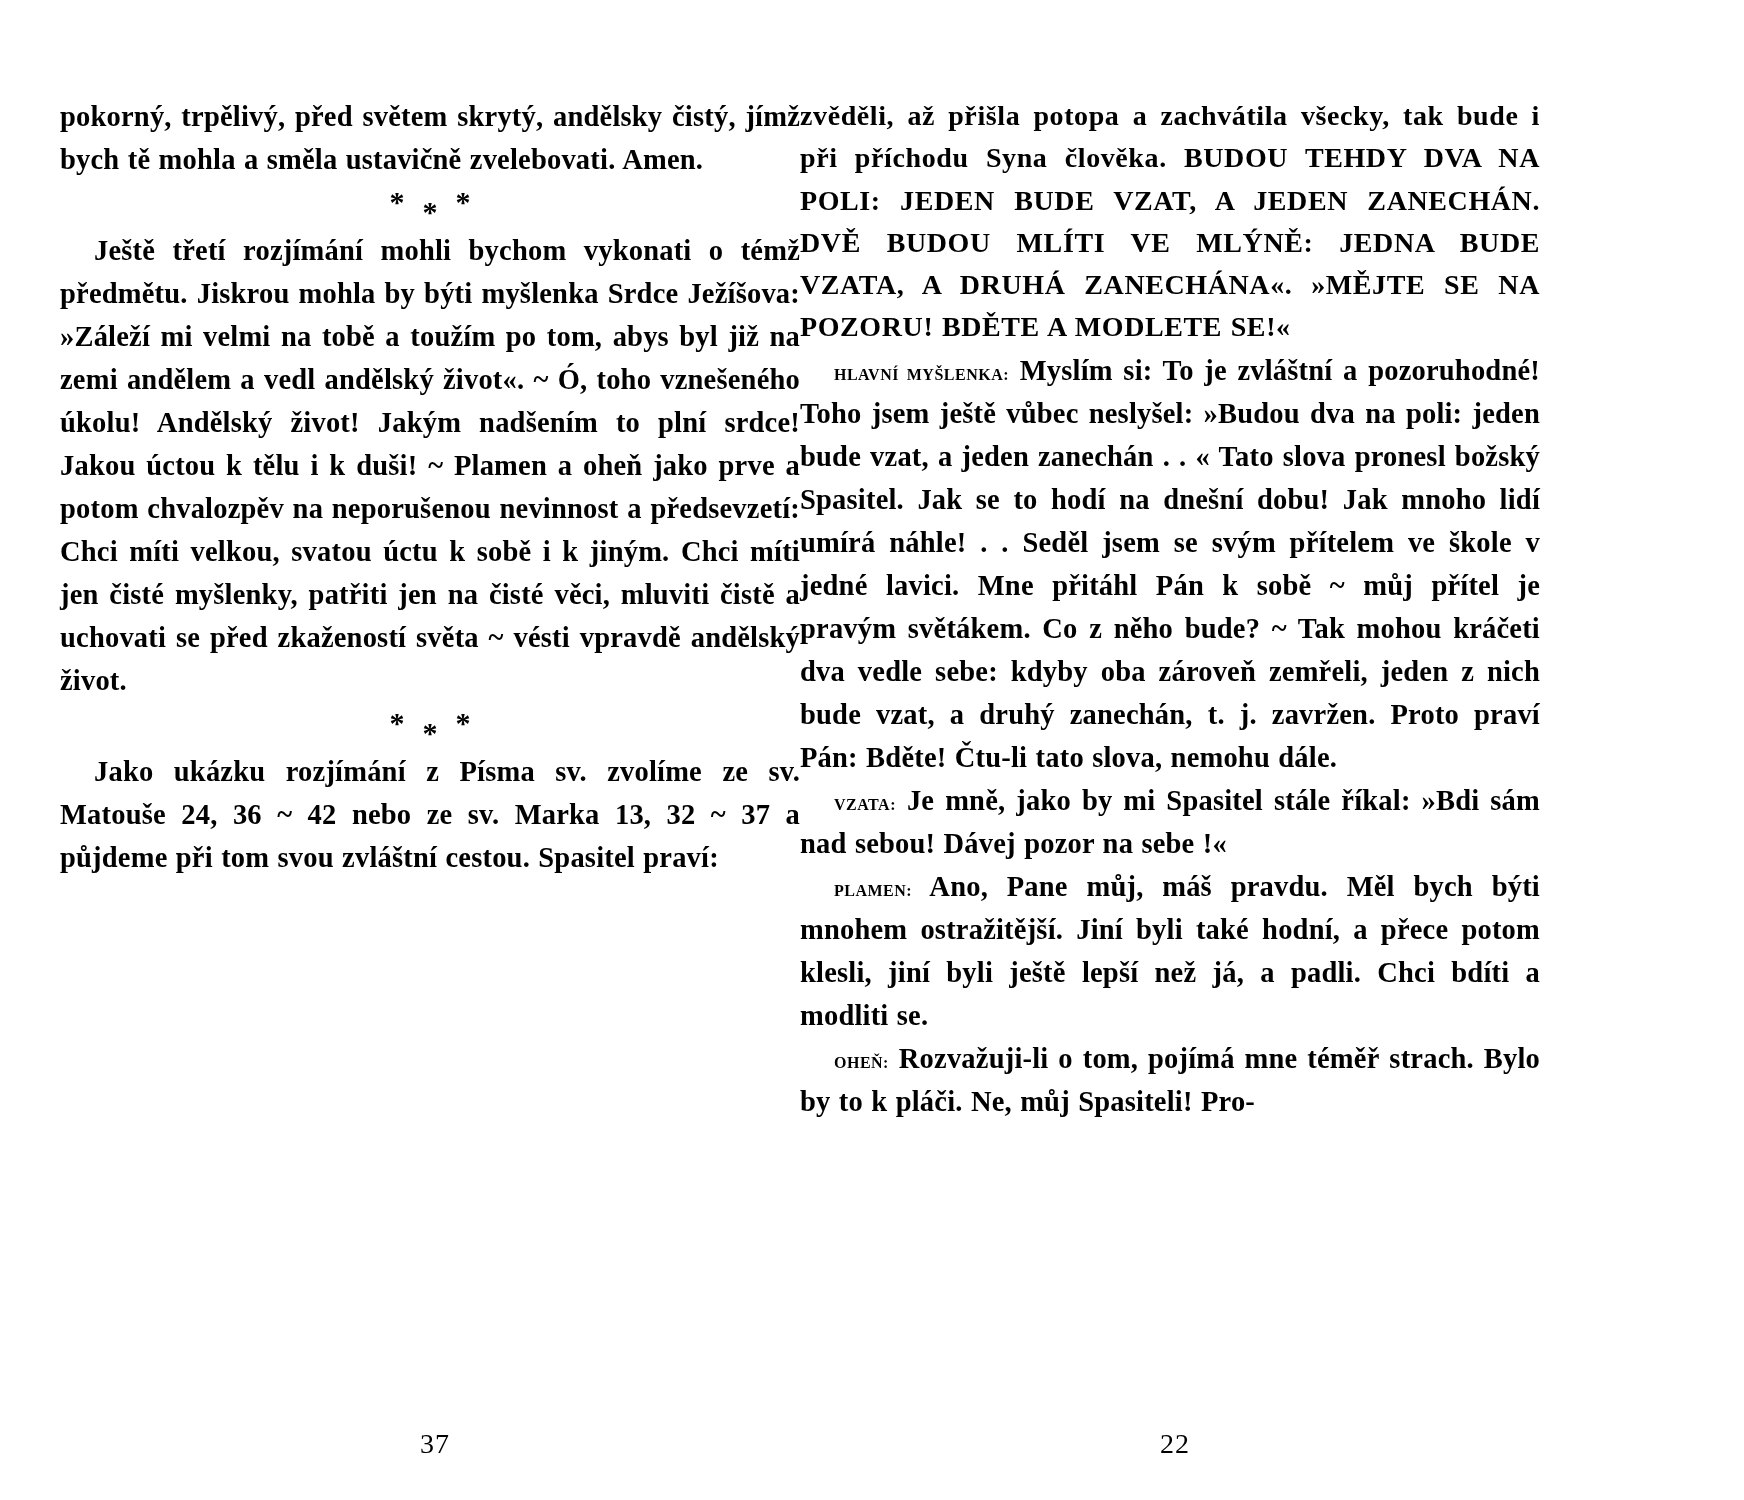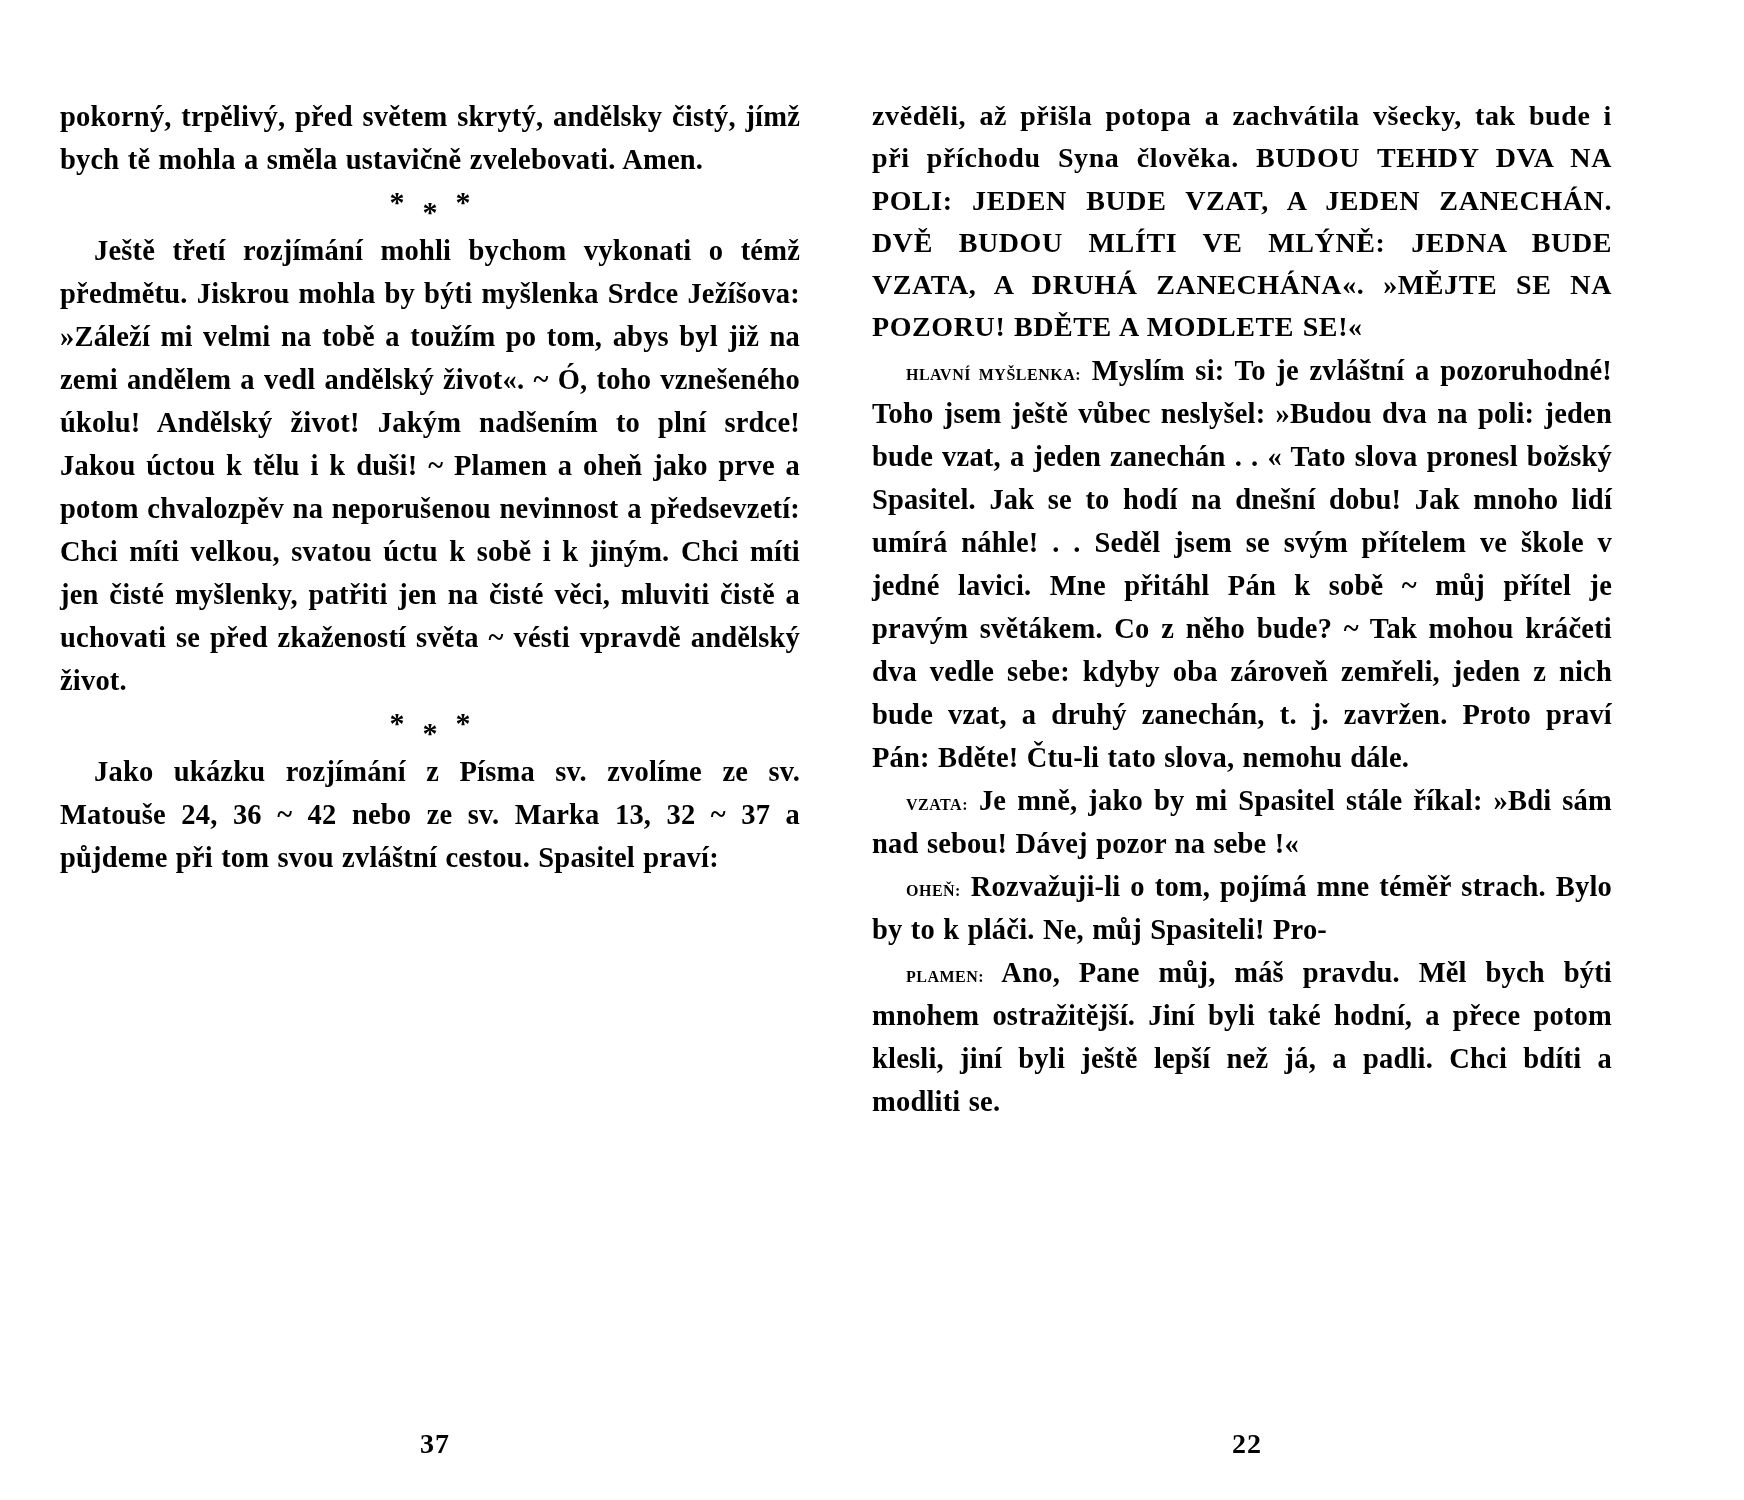--- a/index.html
+++ b/index.html
@@ -14,21 +14,20 @@
     color: #000000;
     overflow: hidden;
   }
   .page-spread {
     display: flex;
     flex-direction: row;
     width: 1744px;
     height: 1500px;
     box-sizing: border-box;
     padding: 95px 60px 0 60px;
-    gap: 72px;
   }
   .page-column {
     width: 740px;
     display: flex;
     flex-direction: column;
     position: relative;
   }
   .col-body {
     flex: 1 1 auto;
   }
@@ -62,21 +61,21 @@
     letter-spacing: 18px;
     padding-left: 18px;
   }
   .ornament .star-mid {
     position: relative;
     top: 10px;
   }
   .folio {
     text-align: center;
     font-size: 28px;
-    font-weight: bold;
+    font-weight: normal;
     padding-bottom: 40px;
     letter-spacing: 1px;
   }
   .page-left .folio { padding-left: 10px; }
   .page-right .folio { padding-left: 10px; }
 </style>
 </head>
 <body>
 
 <div class="page-spread">
@@ -105,21 +104,21 @@
 
   <div class="page-column page-right">
     <div class="col-body">
 
       <p class="caps">zvěděli, až přišla potopa a zachvátila všecky, tak bude i při příchodu Syna člověka. BUDOU TEHDY DVA NA POLI: JEDEN BUDE VZAT, A JEDEN ZANECHÁN. DVĚ BUDOU MLÍTI VE MLÝNĚ: JEDNA BUDE VZATA, A DRUHÁ ZANECHÁNA«. »MĚJTE SE NA POZORU! BDĚTE A MODLETE SE!«</p>
 
       <p class="indent"><span class="smallcaps-lead">HLAVNÍ MYŠLENKA:</span><span> Myslím si: To je zvláštní a pozoruhodné! Toho jsem ještě vůbec neslyšel: »Budou dva na poli: jeden bude vzat, a jeden zanechán . . « Tato slova pronesl božský Spasitel. Jak se to hodí na dnešní dobu! Jak mnoho lidí umírá náhle! . . Seděl jsem se svým přítelem ve škole v jedné lavici. Mne přitáhl Pán k sobě ~ můj přítel je pravým světákem. Co z něho bude? ~ Tak mohou kráčeti dva vedle sebe: kdyby oba zároveň zemřeli, jeden z nich bude vzat, a druhý zanechán, t. j. zavržen. Proto praví Pán: Bděte! Čtu-li tato slova, nemohu dále.</span></p>
 
       <p class="indent"><span class="smallcaps-lead">VZATA:</span><span> Je mně, jako by mi Spasitel stále říkal: »Bdi sám nad sebou! Dávej pozor na sebe !«</span></p>
 
+      <p class="indent"><span class="smallcaps-lead">PLAMEN:</span><span> Ano, Pane můj, máš pravdu. Měl bych býti mnohem ostražitější. Jiní byli také hodní, a přece potom klesli, jiní byli ještě lepší než já, a padli. Chci bdíti a modliti se.</span></p>
+
       <p class="indent"><span class="smallcaps-lead">OHEŇ:</span><span> Rozvažuji-li o tom, pojímá mne téměř strach. Bylo by to k pláči. Ne, můj Spasiteli! Pro-</span></p>
-
-      <p class="indent"><span class="smallcaps-lead">PLAMEN:</span><span> Ano, Pane můj, máš pravdu. Měl bych býti mnohem ostražitější. Jiní byli také hodní, a přece potom klesli, jiní byli ještě lepší než já, a padli. Chci bdíti a modliti se.</span></p>
 
     </div>
     <div class="folio">22</div>
   </div>
 
 </div>
 
 </body></html>

